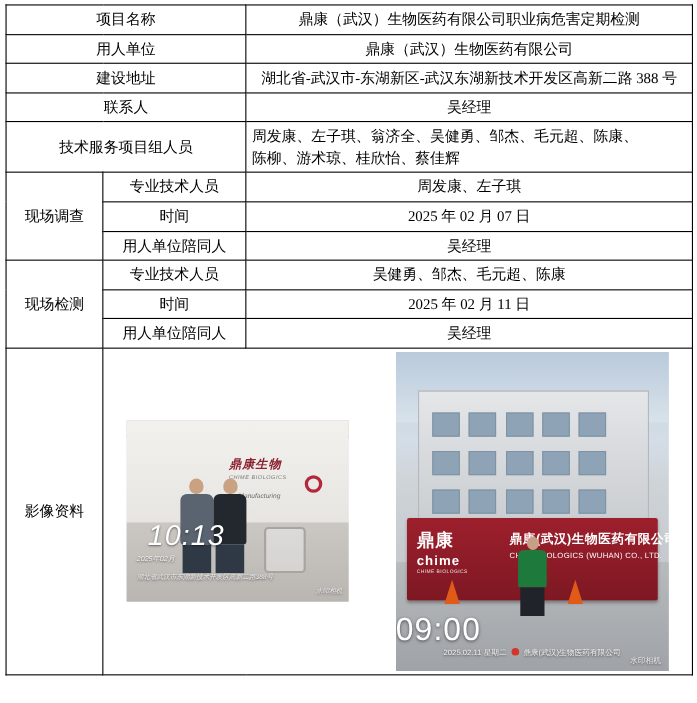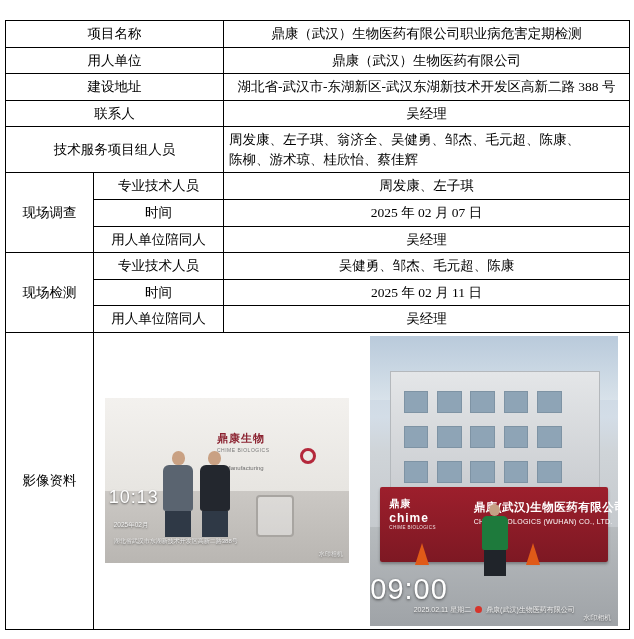--- a/index.html
+++ b/index.html
@@ -12,21 +12,21 @@
     height: 639px;
     font-family: "Liberation Serif", "DejaVu Serif", serif;
     color: #000;
     overflow: hidden;
   }
   .page {
     width: 634px;
     height: 639px;
     position: relative;
     box-sizing: border-box;
-    padding: 20px 5px 0 5px;
+    padding: 4px 5px 0 5px;
   }
   table.doc {
     border-collapse: collapse;
     width: 624px;
     table-layout: fixed;
   }
   table.doc td {
     border: 1px solid #000;
     font-size: 13.5px;
     line-height: 1.45;
@@ -69,23 +69,24 @@
     justify-content: space-around;
     gap: 10px;
   }
   
   .photo {
     position: relative;
     overflow: hidden;
     flex: none;
   }
   .photo1 {
-    width: 244px;
+    width: 202px;
     height: 165px;
     background: linear-gradient(to bottom, #e9e7e4 0%, #eceae7 55%, #dedbd7 56%, #d2cfcb 100%);
+    font-style: italic;
   }
   .p1-wall {
     position: absolute;
     left: 0; top: 0; right: 0; height: 56%;
     background: linear-gradient(to bottom, #f3f1ee, #e7e5e1);
   }
   .p1-ceil {
     position: absolute;
     left: 0; top: 0; right: 0; height: 9%;
     background: #cfcdc9;
@@ -164,24 +165,24 @@
     left: 62%;
     bottom: 16%;
     width: 34px;
     height: 38px;
     border: 2px solid #a8a5a1;
     border-radius: 4px;
     background: rgba(255,255,255,0.35);
   }
   .p1-time {
     position: absolute;
-    left: 4px;
+    left: 19px;
     top: 52%;
     font-family: "Liberation Sans", sans-serif;
-    font-size: 18px;
+    font-size: 26px;
     color: #ffffff;
     text-shadow: 0 1px 2px rgba(0,0,0,0.55);
     letter-spacing: 1px;
   }
   .p1-date {
     position: absolute;
     left: 9px;
     top: 74%;
     font-family: "Liberation Sans", sans-serif;
     font-size: 6.5px;
@@ -250,23 +251,24 @@
   }
   .p2-sign-left {
     position: absolute;
     left: 4%;
     top: 14%;
     width: 36%;
     color: #fff;
     font-family: "Liberation Sans", sans-serif;
   }
   .p2-sign-left .cn {
-    font-size: 10px;
+    font-size: 16px;
     font-weight: bold;
     letter-spacing: 1px;
+    font-family: Liberation Mono, monospace;
   }
   .p2-sign-left .en {
     font-size: 12px;
     font-weight: bold;
     letter-spacing: 1px;
     line-height: 1.1;
   }
   .p2-sign-left .tiny {
     font-size: 4.5px;
     letter-spacing: 0.4px;

